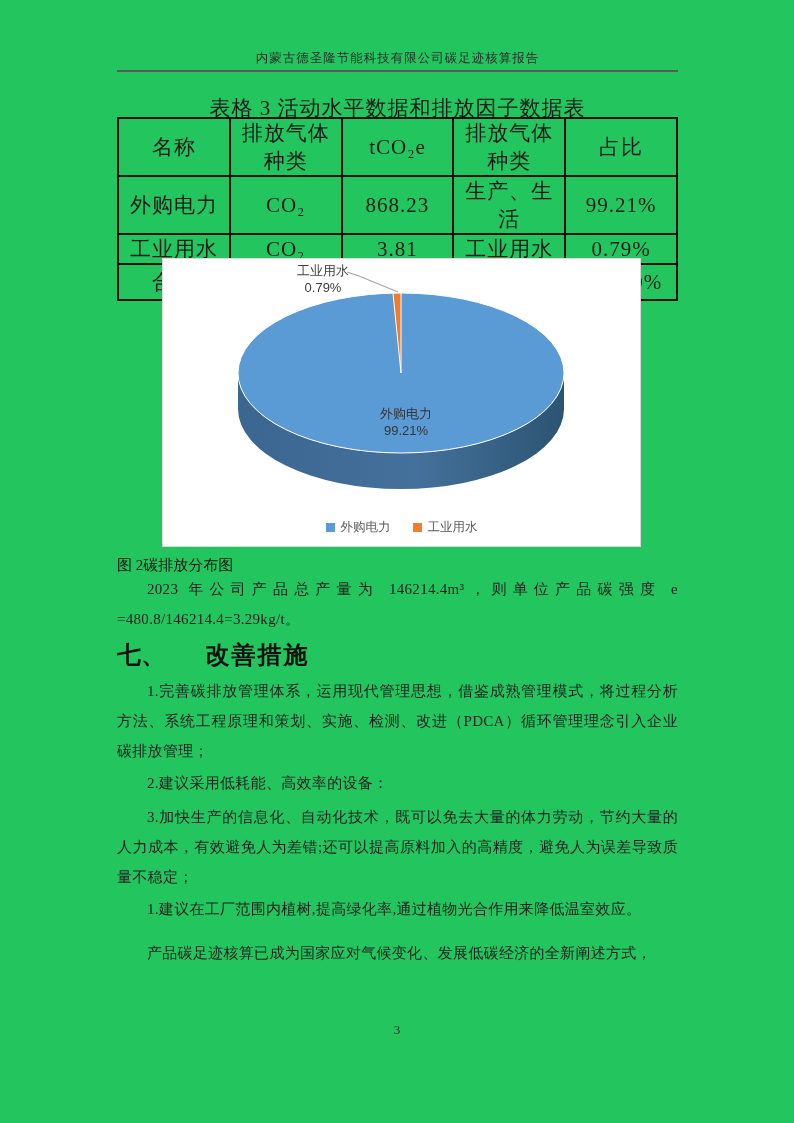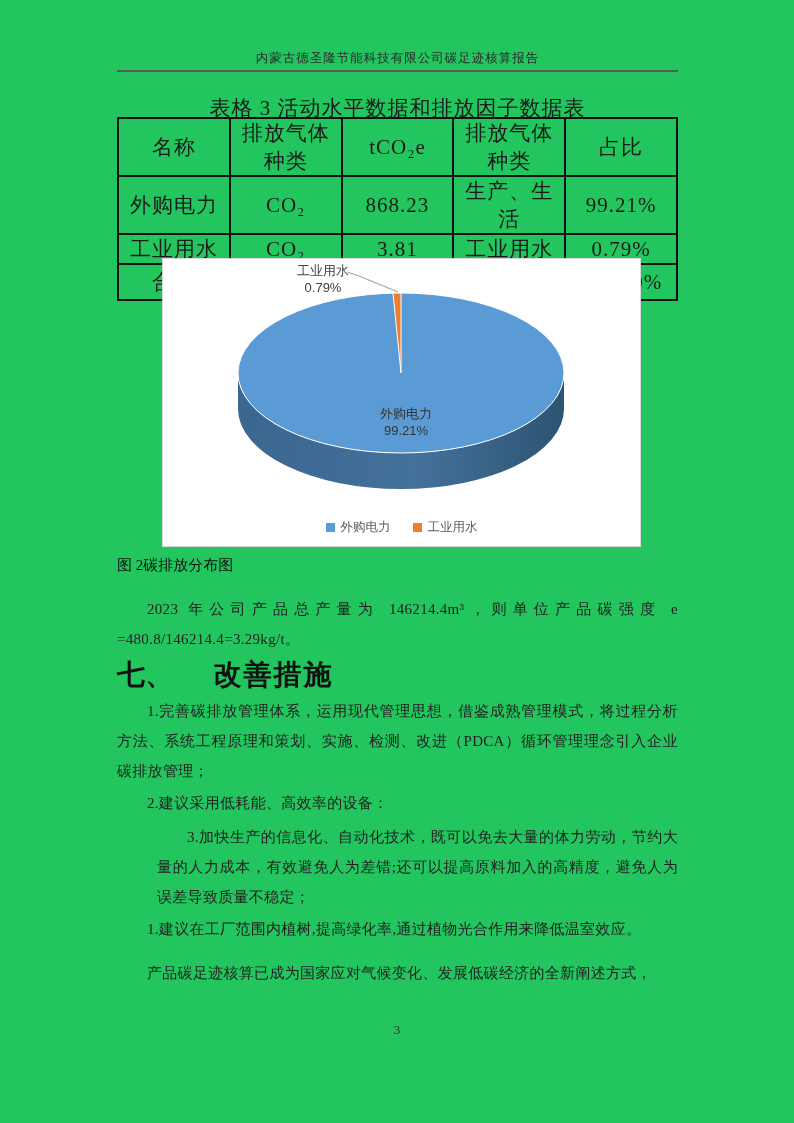--- a/index.html
+++ b/index.html
@@ -60,31 +60,31 @@
   .legend-swatch { width:9px; height:9px; display:inline-block; }
   .sw-blue   { background:#5B9BD5; }
   .sw-orange { background:#ED7D31; }
   .legend-item span.lbl { font-size:12.5px; color:#595959; }
   .chart-caption {
     position:absolute; top:556px; left:117px; width:561px;
     text-align:left; font-size:15px; font-weight:normal; color:#111;
   }
   
   .body-col {
-    position:absolute; top:594px; left:117px; width:561px;
+    position:absolute; top:574px; left:117px; width:561px;
     font-size:15px; line-height:30px; color:#222; letter-spacing:0.3px;
   }
   .jline   { text-indent:2em; text-align:justify; text-align-last:justify; }
   .nline   { text-align:left; }
   .para    { text-indent:2em; text-align:justify; }
-  .heading { font-size:28px; font-weight:bold; color:#111; line-height:26px; margin-top:8px; }
+  .heading { font-size:24px; font-weight:bold; color:#111; line-height:26px; margin-top:8px; }
   .heading .h-title { margin-left:40px; letter-spacing:2px; }
   .p1 { margin-top:8px; }
   .p2 { margin-top:2px; }
-  .p3 { margin-top:4px;margin-left:40px; }
+  .p3 { margin-top:4px; }
   .p4 { margin-top:2px; }
   .h8 { margin-top:10px; }
   .closing { margin-top:14px; }
   .page-number {
     position:absolute; top:1022px; left:0; width:794px;
     text-align:center; font-size:13px; color:#333;
   }
 </style>
 </head>
 <body>

